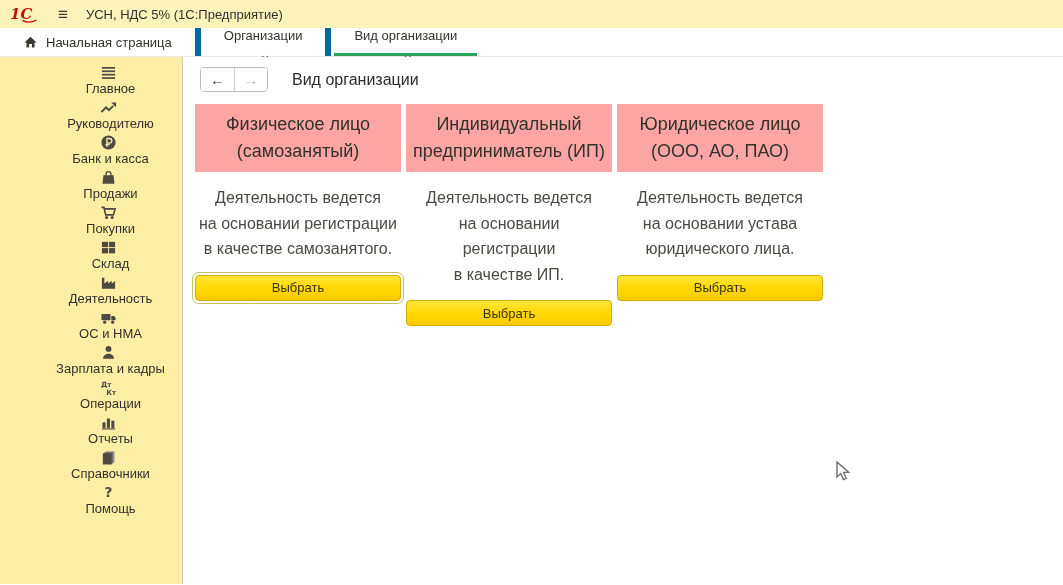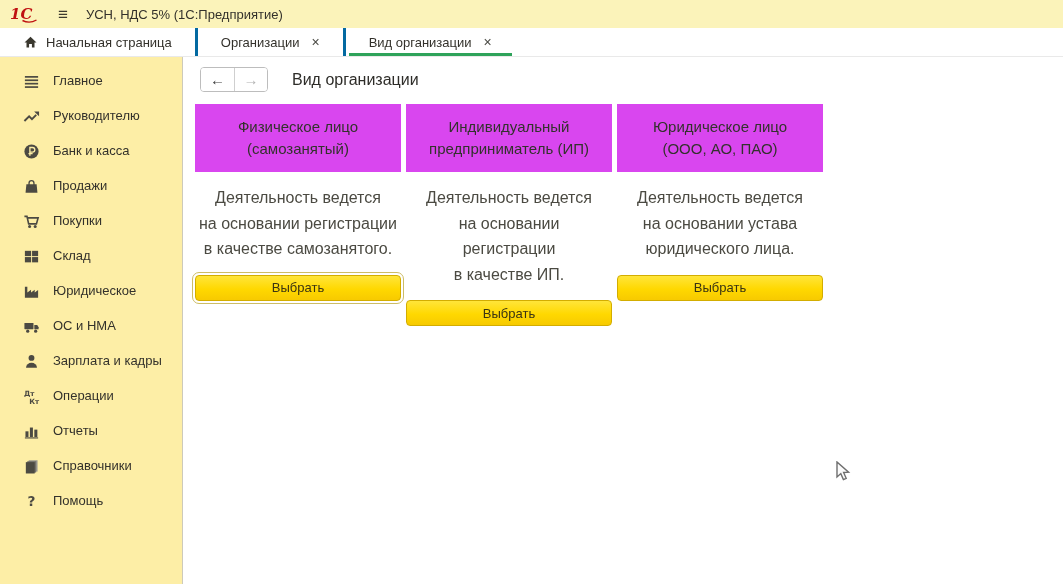--- a/index.html
+++ b/index.html
@@ -12,52 +12,52 @@
     padding-left:10px; gap:14px; }
   .logo { display:flex; align-items:center; }
   .hamburger { font-size:17px; color:#3c3a30; line-height:1; cursor:pointer; padding:0 4px; }
   .win-title { font-size:13px; color:#33312b; }
 
   
   .tabbar { height:29px; background:#ffffff; display:flex; align-items:stretch;
     border-bottom:1px solid #e9e9e9; }
   .tab { position:relative; display:flex; align-items:center; gap:8px;
     padding:0 23px; font-size:13px; color:#33312b; cursor:pointer; }
-  .tab + .tab { border-left:3px solid #0369a1; }
+  .tab + .tab { border-left:6px solid #0369a1;flex-direction:column; }
   .tab .tab-close { color:#4a4a44; font-size:14px; margin-left:4px; cursor:pointer; }
   .tab.active::after { content:""; position:absolute; left:3px; right:3px; bottom:0;
     height:3px; background:#2ea35a; }
   .tab-home-icon { display:flex; align-items:center; }
 
   
   .body-row { display:flex; height:527px; }
   .sidebar { width:183px; background:#fdeea6; border-right:1px solid #cdcabb;
     padding-top:6px; flex-shrink:0; }
-  .side-item { display:flex; align-items:center; height:35px; padding-left:13px;
-    cursor:pointer; }
+  .side-item { display:flex; align-items:center; height:35px; padding-left:27px;
+    cursor:pointer;flex-direction:column; }
   .side-icon { width:20px; height:18px; display:flex; align-items:flex-end;
     justify-content:center; flex-shrink:0;margin-left:8px; }
   .side-icon svg { width:17px; height:17px; }
   .side-label { margin-left:12px; font-size:13px; color:#33312b; white-space:nowrap; }
 
   
   .main { flex:1; background:#fff; padding:10px 0 0 12px; position:relative; }
   .nav-row { display:flex; align-items:center; }
   .nav-buttons { display:flex; border:1px solid #bdbdbd; border-radius:4px;
     overflow:hidden; background:#fff; margin-left:5px; }
   .nav-btn { width:33px; height:23px; display:flex; align-items:center;
     justify-content:center; font-size:15px; color:#3c3c3c; cursor:pointer; background:#fff; }
   .nav-btn.disabled { color:#b3b3b3; cursor:default; }
   .nav-btn + .nav-btn { border-left:1px solid #cfcfcf; }
   .page-title { margin-left:24px; font-size:16px; color:#2e2d29; }
 
   .cards-row { display:flex; gap:5px; margin-top:12px; }
   .card { width:206px; display:flex; flex-direction:column; }
-  .card-header { height:68px; background:#d946ef; display:flex; align-items:center;
-    justify-content:center; text-align:center; font-size:15px; line-height:1.5;
+  .card-header { height:68px; background:#fca5a5; display:flex; align-items:center;
+    justify-content:center; text-align:center; font-size:18px; line-height:1.5;
     color:#33322c; white-space:pre-line; }
   .card-desc { margin-top:13px; min-height:72px; text-align:center; font-size:16px;
     line-height:1.6; color:#4b4a42; white-space:pre-line; }
   .select-button { margin-top:13px; height:26px; width:100%; border:1px solid #d3ad00;
     border-radius:4px; background:linear-gradient(#ffe53a,#ffd800 55%,#f7ca00);
     font-size:13px; color:#3a3413; font-family:inherit; cursor:pointer; }
   .select-button.focused { outline:1px solid #cdbd66; outline-offset:2px; }
 
   .cursor { position:absolute; left:653px; top:404px; width:17px; height:22px;
     pointer-events:none; }
@@ -162,21 +162,21 @@
             </svg>
           </span>
           <span class="side-label">Склад</span>
         </div>
         <div class="side-item">
           <span class="side-icon">
             <svg viewBox="0 0 18 18">
               <path d="M2 15.5 L2 4 L4.6 4 L4.6 10 L8.5 7.2 L8.5 10 L12.4 7.2 L12.4 10 L16 7.5 L16 15.5 Z" fill="#4c4a42"></path>
             </svg>
           </span>
-          <span class="side-label">Юридическое</span>
+          <span class="side-label">Деятельность</span>
         </div>
         <div class="side-item">
           <span class="side-icon">
             <svg viewBox="0 0 18 18">
               <g fill="#4c4a42">
                 <rect x="1.5" y="5.4" width="9.6" height="6.6" rx="0.5"></rect>
                 <path d="M12 7.4 h3.1 l1.4 2.5 v2.1 H12 z"></path>
                 <circle cx="5" cy="13.9" r="1.7"></circle>
                 <circle cx="13.4" cy="13.9" r="1.7"></circle>
               </g>

